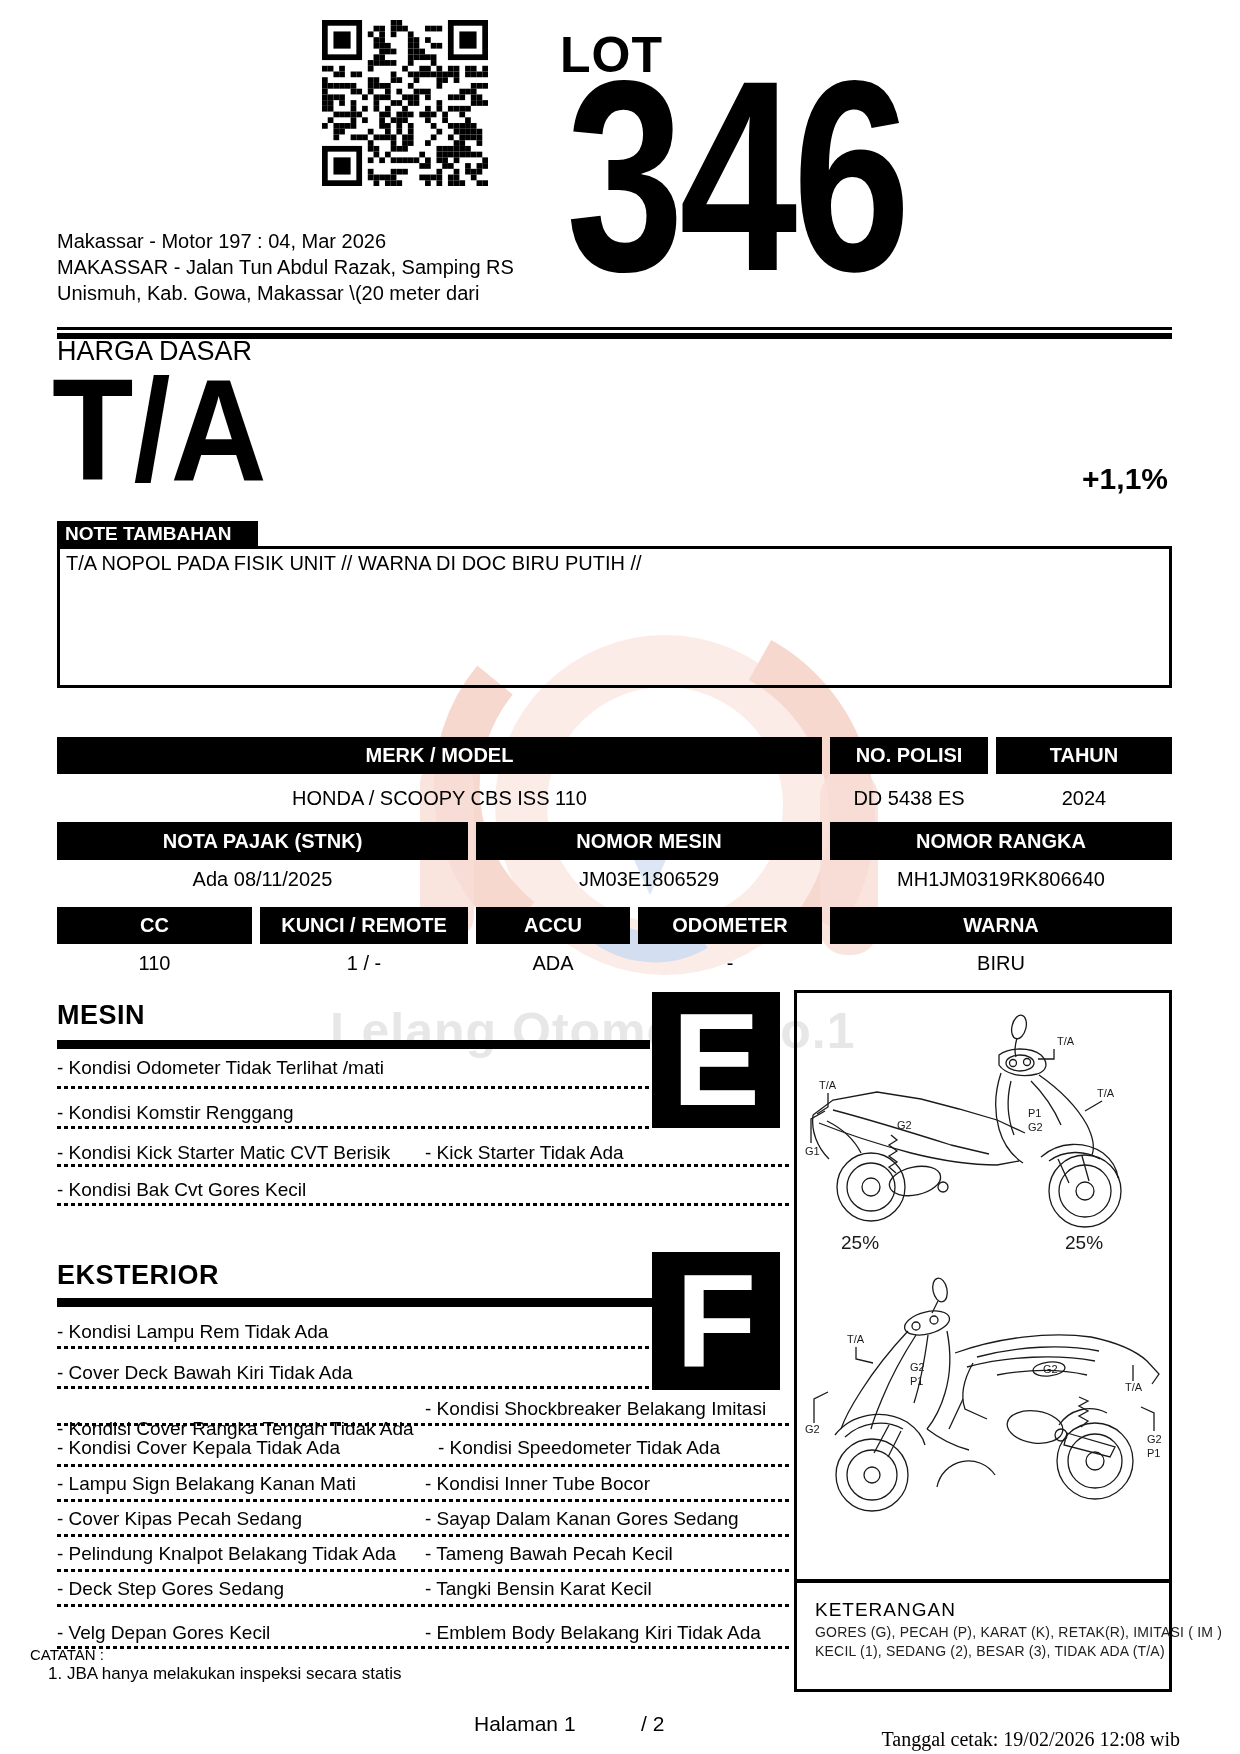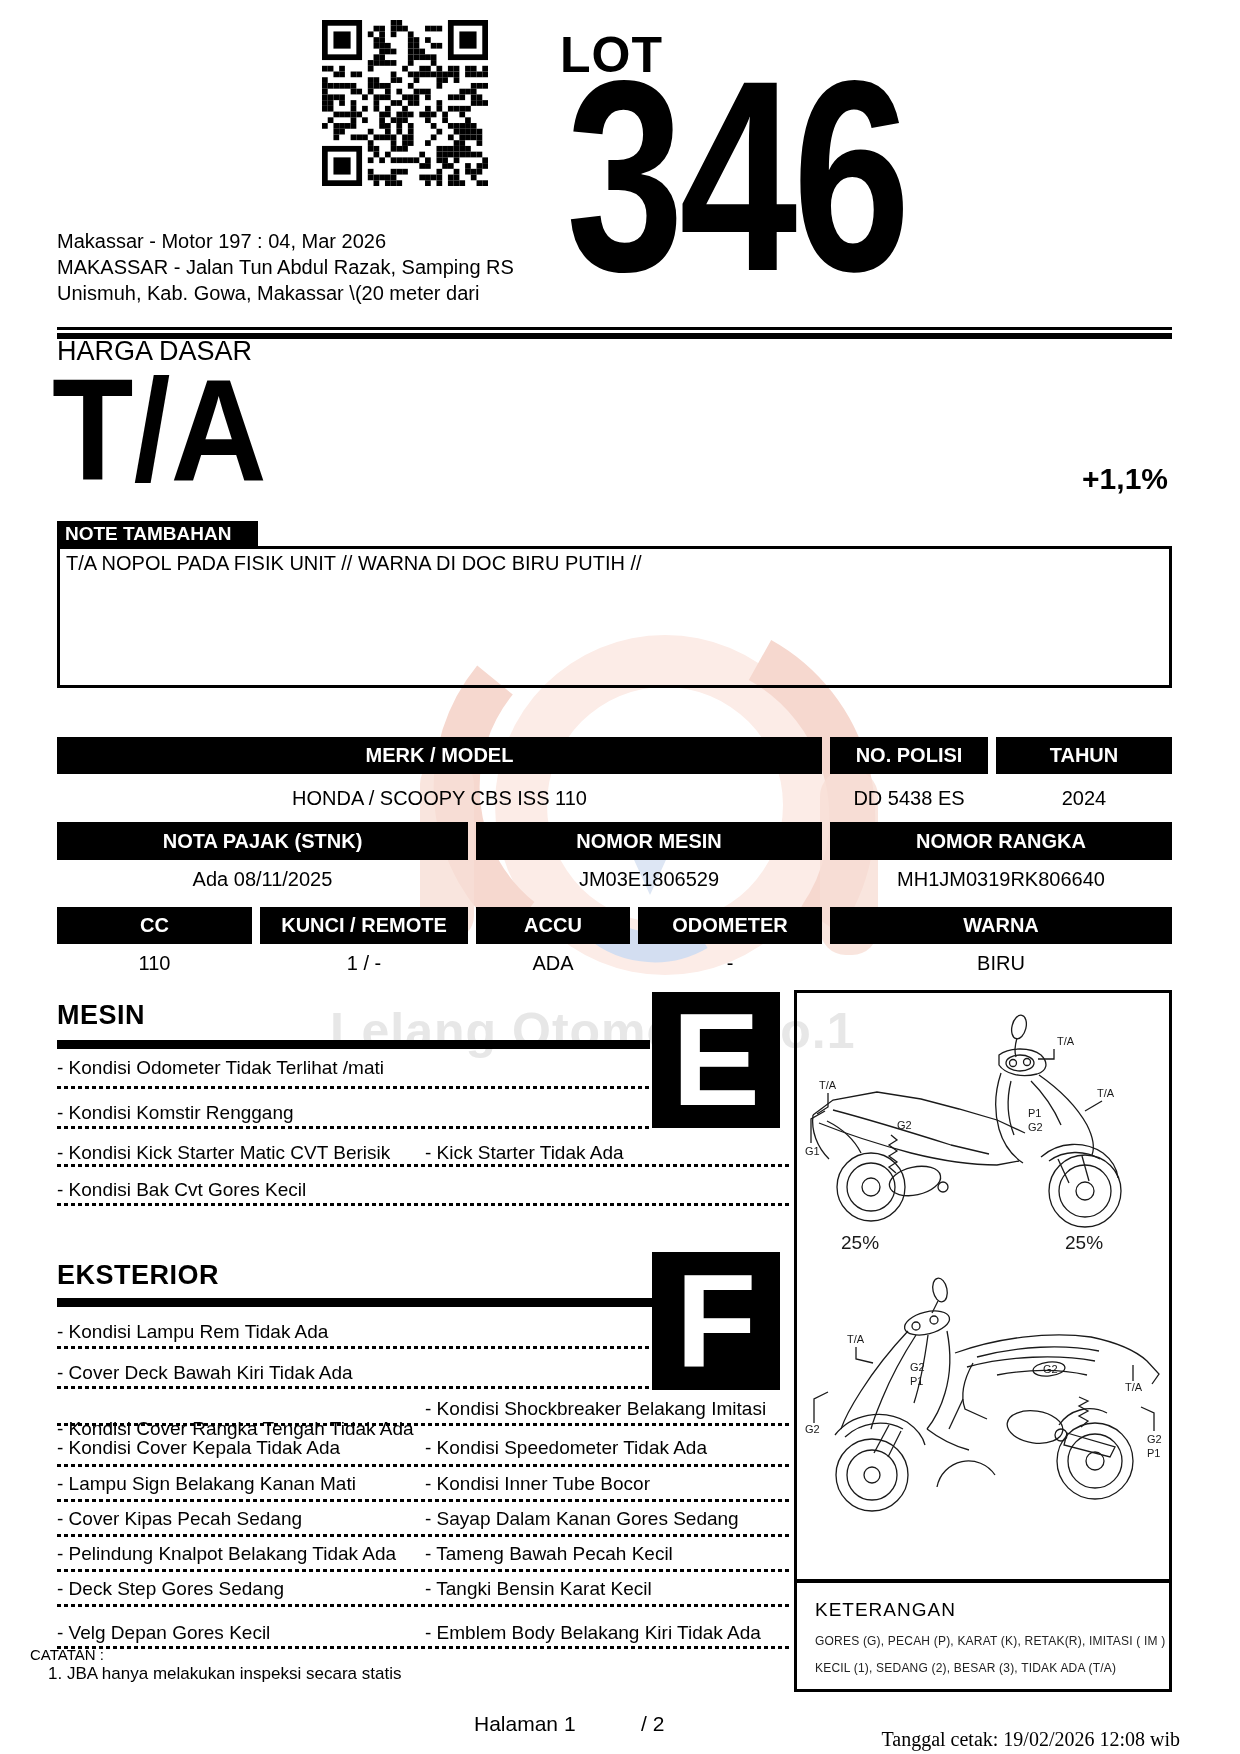--- a/index.html
+++ b/index.html
@@ -15,21 +15,21 @@
   .item{font-size:19px;white-space:nowrap;}
   .gradebox{background:#000;color:#fff;font-weight:bold;font-size:132px;display:flex;align-items:center;justify-content:center;line-height:1;}
   .sectitle{font-size:27px;font-weight:bold;letter-spacing:.5px;}
   .secrule{background:#000;height:9px;}
   .wmtext{font-size:50px;font-weight:bold;color:#e7e7e7;letter-spacing:1px;white-space:nowrap;}
   svg text{font-family:"Liberation Sans",sans-serif;fill:#1a1a1a;}
   .diag-label{font-size:11px;}
   .tread{font-size:19px;}
   .ket{box-sizing:border-box;border-top:4px solid #000;padding:16px 14px 0 18px;}
   .ket-title{font-size:19px;letter-spacing:1px;}
-  .ket-line{font-size:12px;letter-spacing:.2px;color:#222;margin-top:13px;white-space:nowrap;}
+  .ket-line{font-size:14px;letter-spacing:.2px;color:#222;margin-top:3px;white-space:nowrap;}
 </style>
 </head>
 <body>
 
 <div id="page">
 
   <svg class="abs z0" style="left:400px;top:590px;" width="500" height="440" viewBox="0 0 500 440">
     <circle cx="265" cy="215" r="170" fill="#fcece7"></circle>
     <circle cx="265" cy="215" r="118" fill="#fff"></circle>
     <path d="M95,90 A170,170 0 0 0 120,330" stroke="#f6d8cf" stroke-width="46" fill="none"></path>
@@ -423,21 +423,21 @@
   <div class="abs z1 gradebox" style="left:652px;top:1252px;width:128px;height:138px;">F</div>
 
   <div class="abs z1 item" style="left:57px;top:1321px;">- Kondisi Lampu Rem Tidak Ada</div>
   <div class="abs z1 dot" style="left:57px;top:1346px;width:593px;"></div>
   <div class="abs z1 item" style="left:57px;top:1362px;">- Cover Deck Bawah Kiri Tidak Ada</div>
   <div class="abs z1 dot" style="left:57px;top:1386px;width:593px;"></div>
   <div class="abs z1 item" style="left:57px;top:1418px;">- Kondisi Cover Rangka Tengah Tidak Ada</div>
   <div class="abs z1 item" style="left:425px;top:1398px;">- Kondisi Shockbreaker Belakang Imitasi</div>
   <div class="abs z1 dot" style="left:57px;top:1423px;width:733px;"></div>
   <div class="abs z1 item" style="left:57px;top:1437px;">- Kondisi Cover Kepala Tidak Ada</div>
-  <div class="abs z1 item" style="left:425px;top:1437px;text-align:center;">- Kondisi Speedometer Tidak Ada</div>
+  <div class="abs z1 item" style="left:438px;top:1437px;text-align:center;">- Kondisi Speedometer Tidak Ada</div>
   <div class="abs z1 dot" style="left:57px;top:1464px;width:733px;"></div>
   <div class="abs z1 item" style="left:57px;top:1473px;">- Lampu Sign Belakang Kanan Mati</div>
   <div class="abs z1 item" style="left:425px;top:1473px;">- Kondisi Inner Tube Bocor</div>
   <div class="abs z1 dot" style="left:57px;top:1499px;width:733px;"></div>
   <div class="abs z1 item" style="left:57px;top:1508px;">- Cover Kipas Pecah Sedang</div>
   <div class="abs z1 item" style="left:425px;top:1508px;">- Sayap Dalam Kanan Gores Sedang</div>
   <div class="abs z1 dot" style="left:57px;top:1534px;width:733px;"></div>
   <div class="abs z1 item" style="left:57px;top:1543px;">- Pelindung Knalpot Belakang Tidak Ada</div>
   <div class="abs z1 item" style="left:425px;top:1543px;">- Tameng Bawah Pecah Kecil</div>
   <div class="abs z1 dot" style="left:57px;top:1569px;width:733px;"></div>

